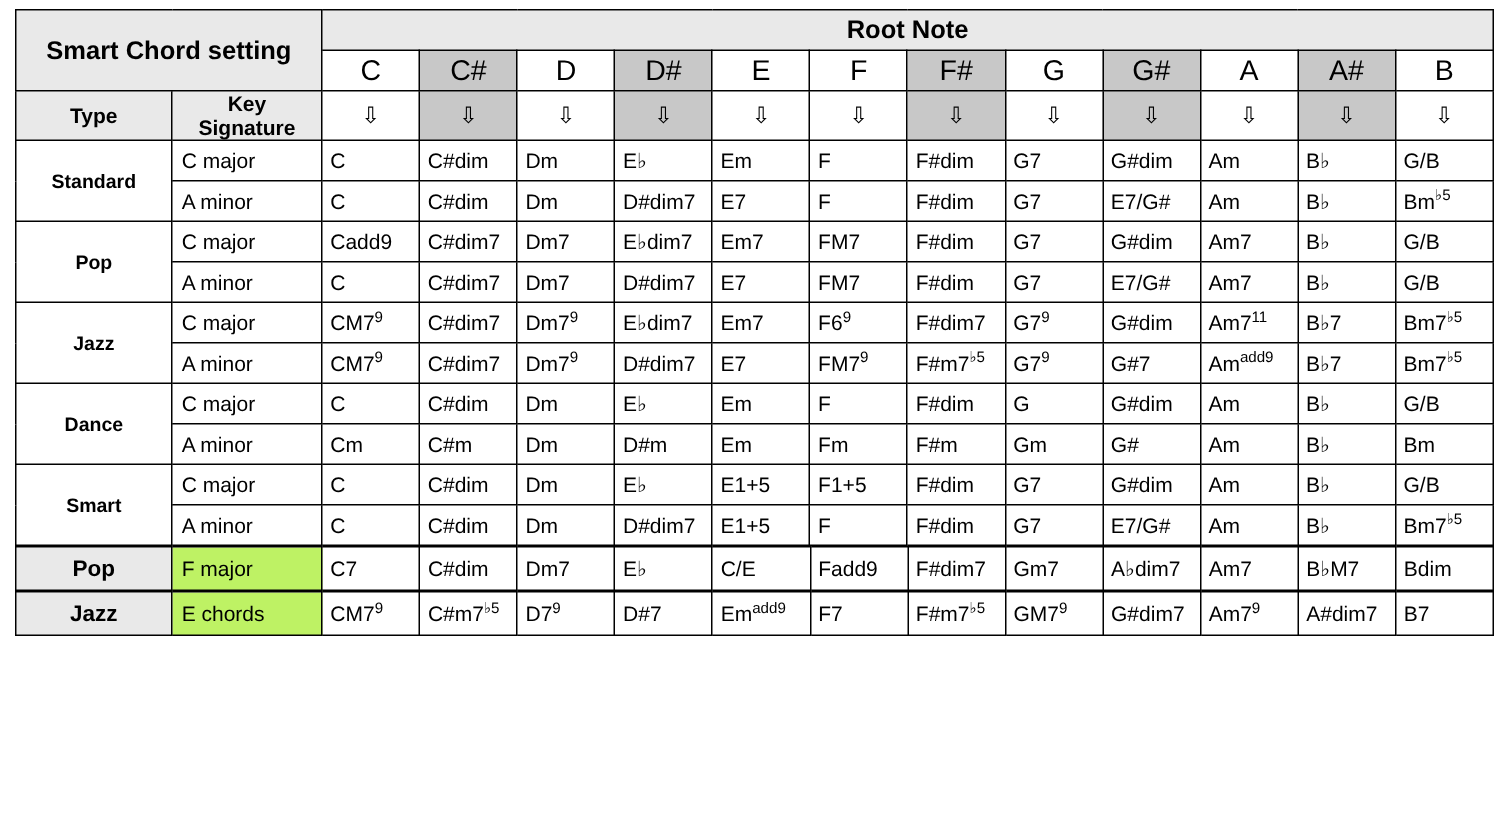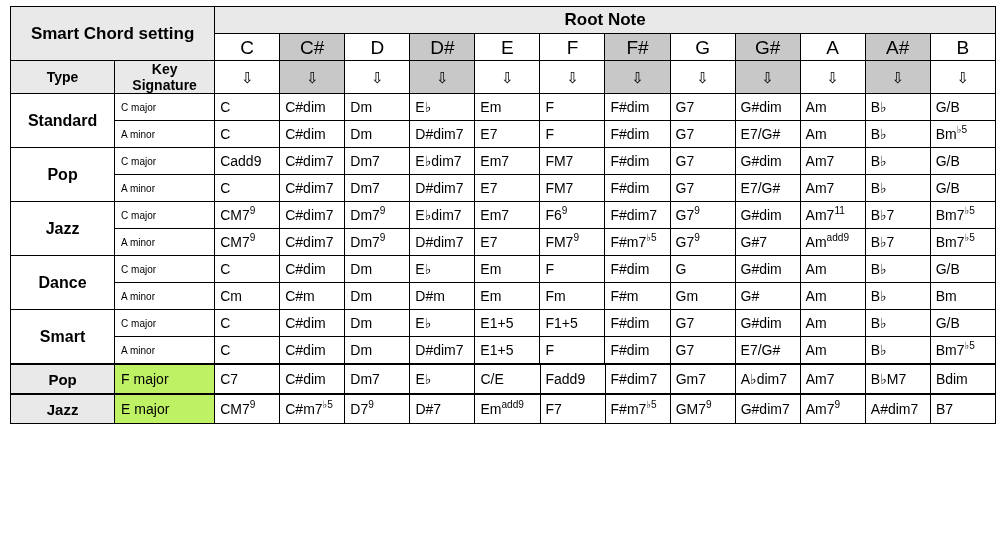--- a/index.html
+++ b/index.html
@@ -71,26 +71,26 @@
     font-size: 15px;
     background: #ffffff;
     line-height: 1.0;
   }
   .arrow-cell.shaded {
     background: #c8c8c8;
   }
   .type-cell {
     text-align: center;
     font-weight: bold;
-    font-size: 16px;
+    font-size: 13px;
     background: #ffffff;
     margin-top: 44px;
   }
   .keysig-cell {
-    font-size: 10px;
+    font-size: 14px;
     padding-left: 6px;
     background: #ffffff;
   }
   .chord-cell {
     font-size: 14px;
     padding-left: 5px;
     background: #ffffff;
     white-space: nowrap;
     overflow: hidden;
   }
@@ -393,21 +393,21 @@
       <col style="width:65px">
         <col style="width:65px">
         <col style="width:65px">
       <col style="width:65px">
         <col style="width:65px">
         <col style="width:65px">
     </colgroup>
     <tbody id="ex2-tbody">
         <tr>
           <td class="ex-type">Jazz</td>
-          <td class="ex-key">E major</td>
+          <td class="ex-key">E chords</td>
           <td class="chord-cell">CM7<sup>9</sup></td>
           <td class="chord-cell">C#m7<sup>♭5</sup></td>
           <td class="chord-cell">D7<sup>9</sup></td>
           <td class="chord-cell">D#7</td>
           <td class="chord-cell">Em<sup>add9</sup></td>
           <td class="chord-cell">F7</td>
           <td class="chord-cell">F#m7<sup>♭5</sup></td>
           <td class="chord-cell">GM7<sup>9</sup></td>
           <td class="chord-cell">G#dim7</td>
           <td class="chord-cell">Am7<sup>9</sup></td>

